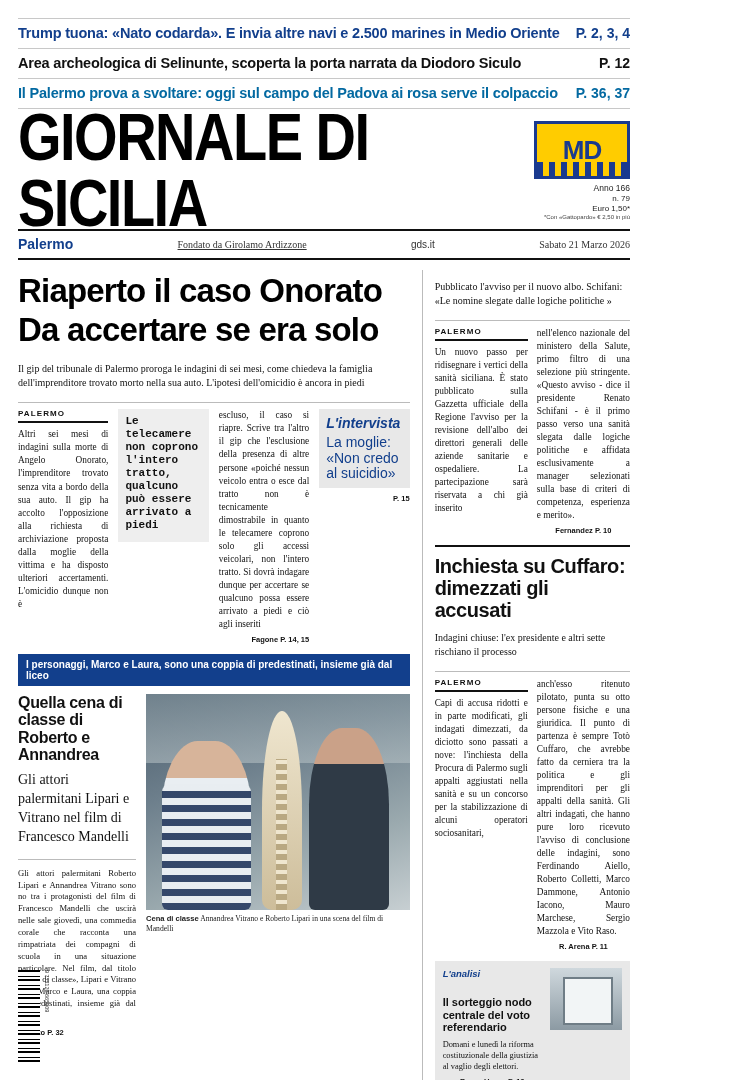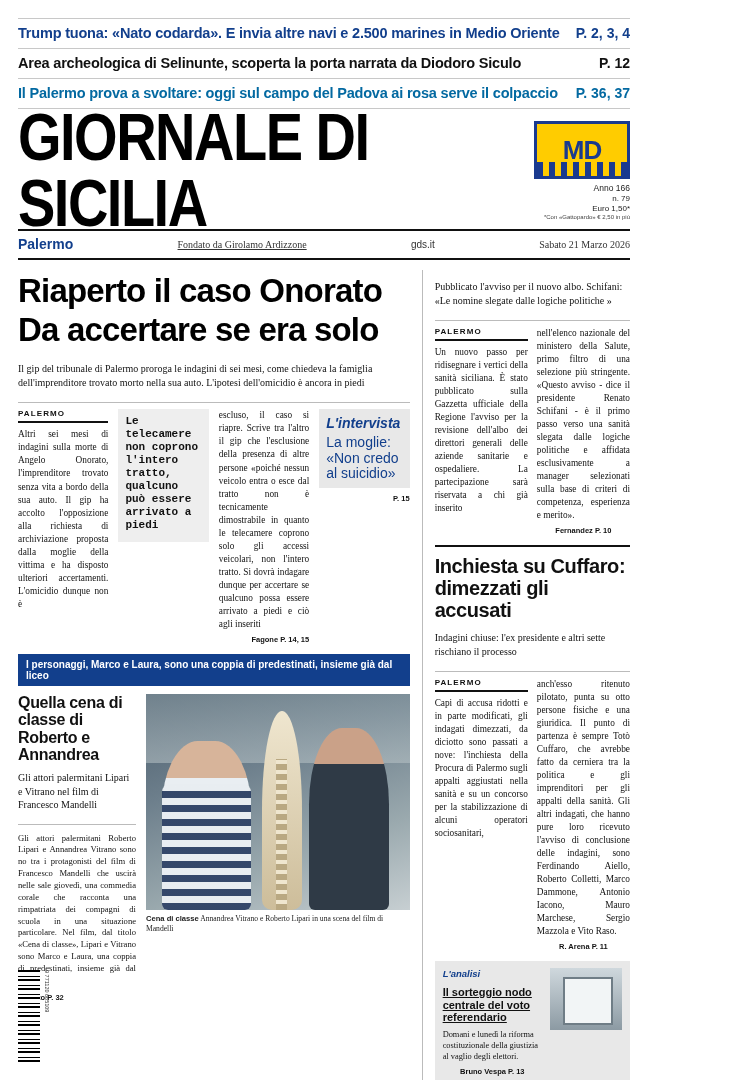--- a/index.html
+++ b/index.html
@@ -113,21 +113,21 @@
     font-weight: bold; font-size: 10px; padding: 5px 8px; margin: 10px 0 8px 0;
   }
 
   .feature { display:flex; gap:10px; }
   .feature-left { width: 118px; }
   .feature-right { flex: 1; }
   .feature-head {
     font-family:"Liberation Sans", sans-serif; font-weight:bold;
     font-size: 16px; line-height:1.1; letter-spacing:-0.3px;
   }
-  .feature-sub { font-size: 10px; line-height:1.35; margin-top:7px; }
+  .feature-sub { font-size: 14px; line-height:1.35; margin-top:7px; }
   .feature-body { font-size: 8.6px; line-height:1.38; text-align: justify; margin-top:8px; }
   .feature-credit { font-family:"Liberation Sans", sans-serif; font-weight:bold; font-size:7.5px; margin-top:6px; }
 
   .photo {
     width: 100%; height: 216px; position: relative; overflow:hidden;
     background: linear-gradient(160deg,#4a5c6b 0%, #6d7f8c 35%, #9aa9ae 70%, #c7cfd2 100%);
   }
   .photo .p-person-a {
     position:absolute; left: 6%; bottom: 0; width: 34%; height: 78%;
     background: linear-gradient(180deg,#d7b49a 0 22%, #e9eef2 22% 100%);
@@ -169,21 +169,21 @@
   }
   .right-stand { font-size: 10px; line-height:1.38; margin-top: 10px; }
   .cols2 { display:flex; gap: 9px; margin-top: 6px; }
   .cols2 > div { flex:1; }
   .mini-credit { font-family:"Liberation Sans", sans-serif; font-weight:bold; font-size:7.5px; text-align:center; margin-top:4px; }
   .rule-black { border-top: 2px solid #111; margin: 10px 0 8px 0; }
 
   .analysis-box { background:#e8e8e8; padding:7px 8px; margin-top: 10px; display:flex; gap:8px; }
   .analysis-left { flex: 1; }
   .analysis-label { font-family:"Liberation Sans", sans-serif; font-weight:bold; font-style:italic; font-size:9.5px; color:#123f8c; }
-  .analysis-head { font-family:"Liberation Sans", sans-serif; font-weight:bold; font-size:11px; line-height:1.15; margin-top:7px;text-decoration:underline; }
+  .analysis-head { font-family:"Liberation Sans", sans-serif; font-weight:bold; font-size:11px; line-height:1.15; margin-top:17px; }
   .analysis-text { font-size: 8.4px; line-height:1.35; margin-top:5px; }
   .analysis-img { width: 72px; height: 62px; background: linear-gradient(180deg,#cfd8dd,#8c9aa3); position:relative; }
   .analysis-img::after {
     content:""; position:absolute; left:18%; top:14%; width:64%; height:72%;
     background:#f2f5f6; border:2px solid #6f7d86;
   }
 
   
   .advert {
     position: relative; margin-top: 10px; height: 176px; width: 711px;

